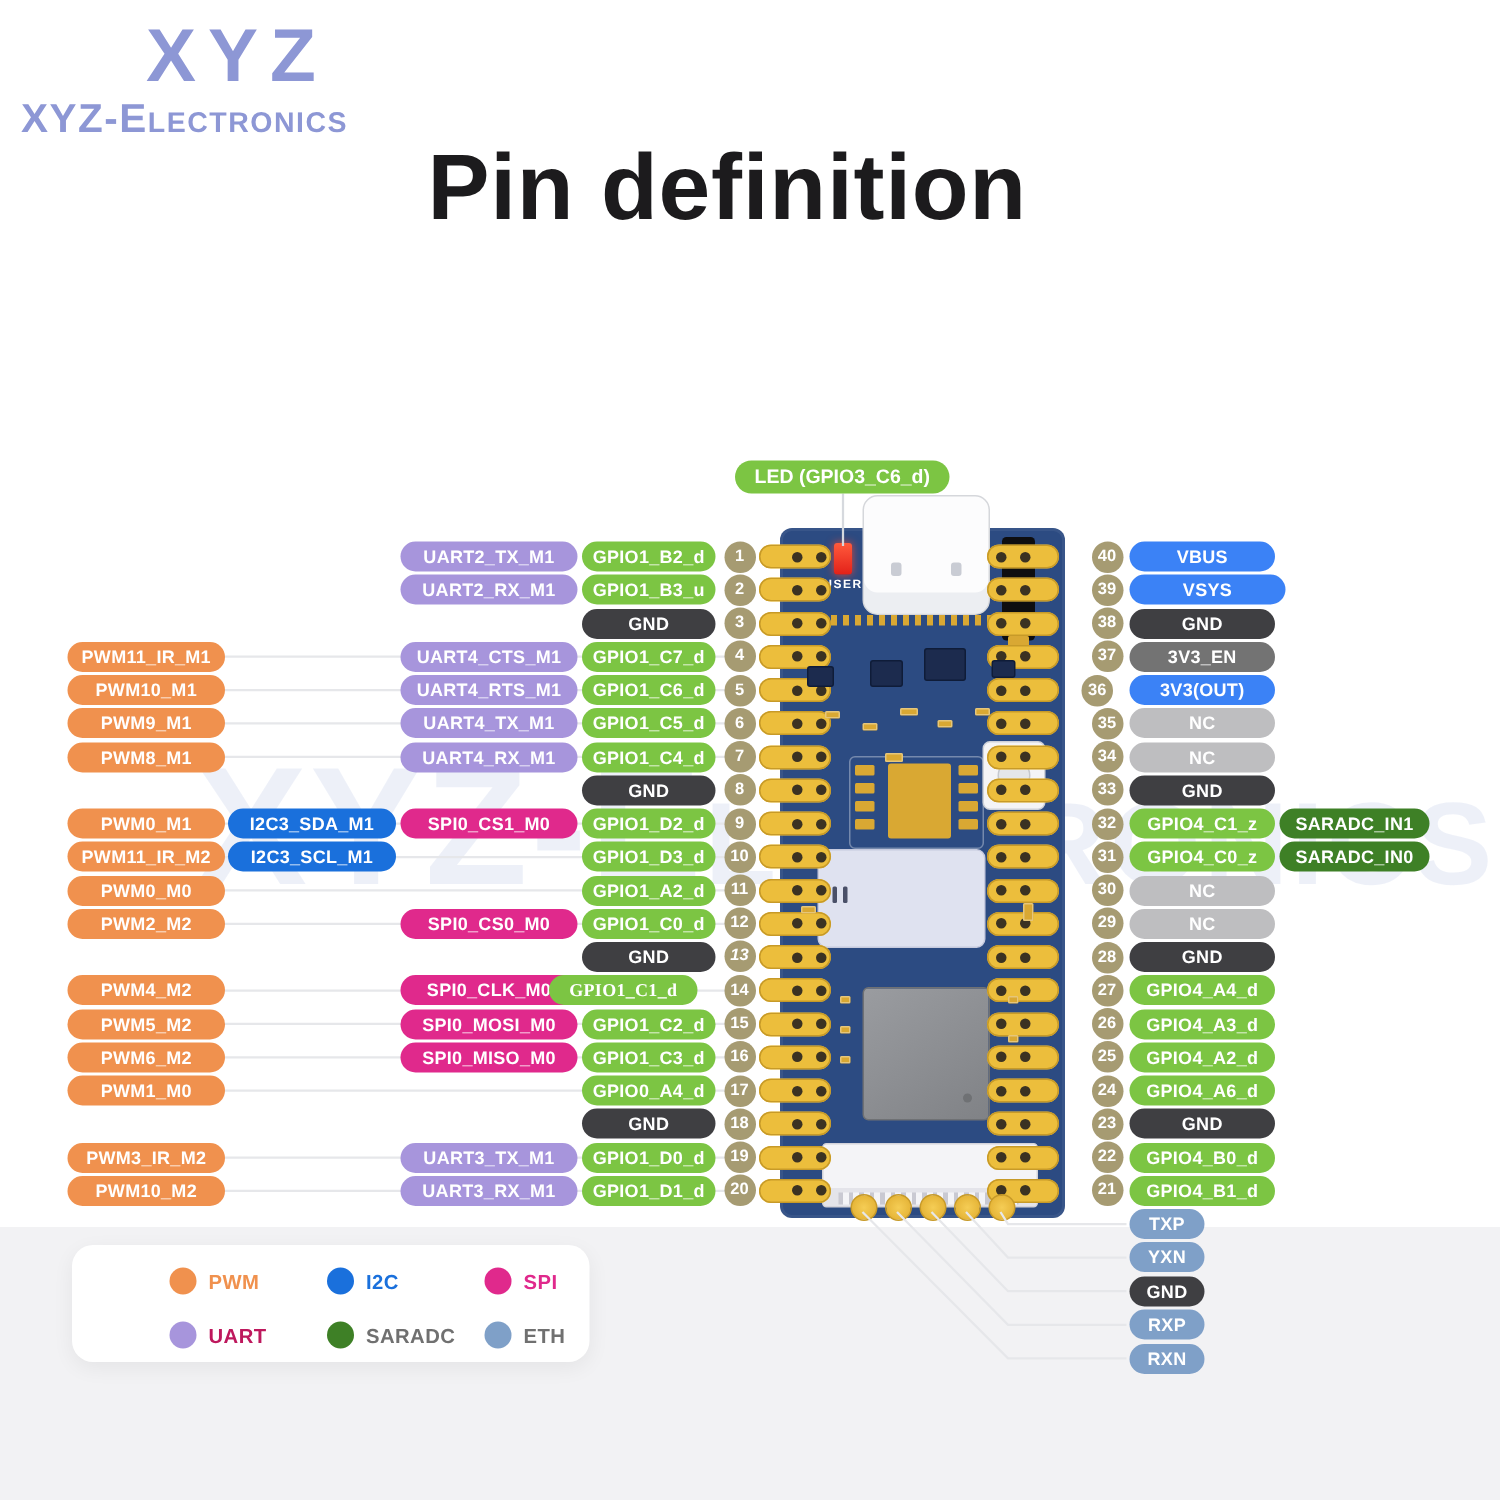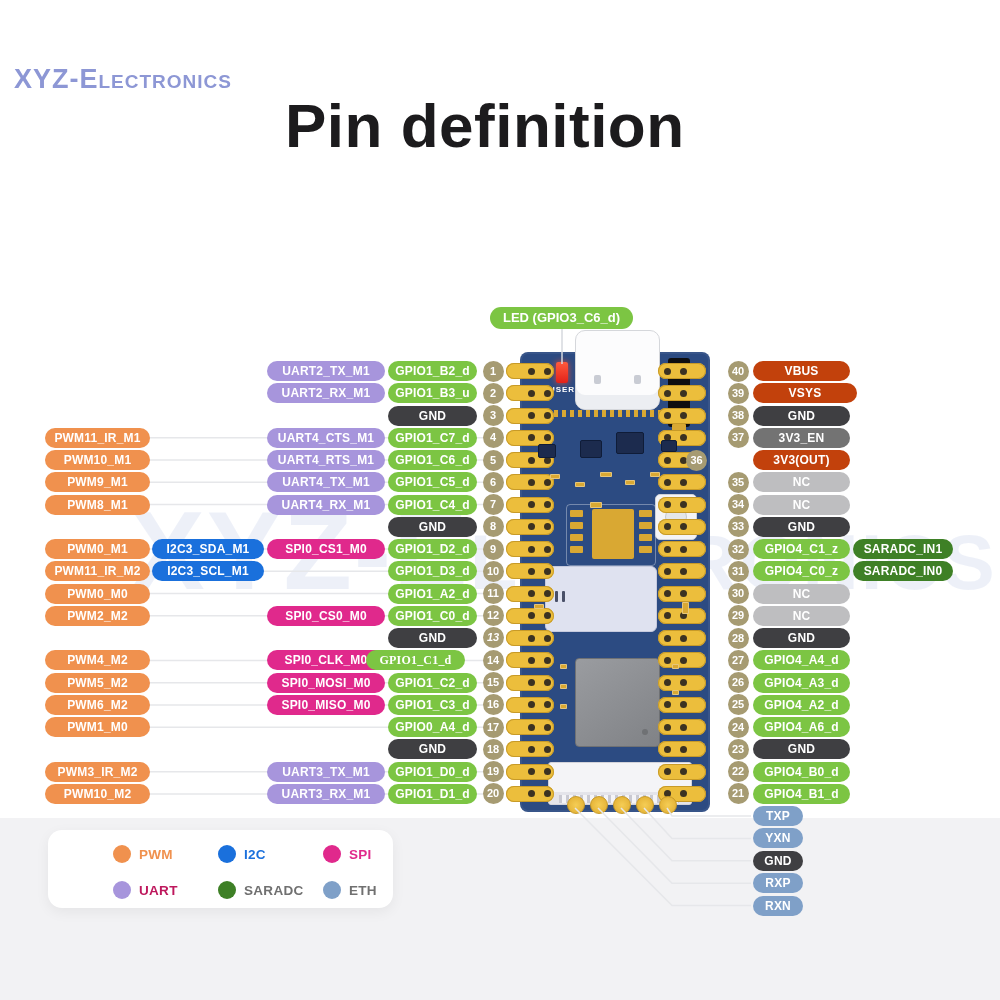--- a/index.html
+++ b/index.html
@@ -18,21 +18,21 @@
              font-variant:small-caps;color:#8d97d5;z-index:2;}
   #page-title{position:absolute;left:285px;top:90px;font-weight:700;font-size:62px;letter-spacing:0.5px;
               color:#1c1b1d;z-index:2;}
   
   #led-callout{position:absolute;left:490px;top:307px;width:143px;height:22px;border-radius:11px;background:#7cc543;
                color:#fff;font-weight:700;font-size:13px;line-height:22px;text-align:center;z-index:6;}
   
   .pill{position:absolute;height:20px;border-radius:10px;color:#fff;font-weight:700;font-size:12px;
         line-height:20px;text-align:center;letter-spacing:0.2px;white-space:nowrap;}
   .pwm{background:#f0914e}.i2c{background:#1a70dc}.uart{background:#a795dc}.spi{background:#e0298c}
-  .gpio{background:#7cc543}.gnd{background:#3f3f42}.nc{background:#bebec0}.power{background:#c2410c}
+  .gpio{background:#7cc543}.gnd{background:#3f3f42}.nc{background:#bebec0}.power{background:#3b82f6}
   .pink{background:#737373}.saradc{background:#3e8026}.eth{background:#7fa0c8}
   .pincircle{position:absolute;width:21px;height:21px;border-radius:50%;background:#a69b72;color:#fff;
              font-weight:700;font-size:11px;line-height:21px;text-align:center;}
   
   #board{position:absolute;left:520px;top:352px;width:190px;height:460px;background:#2c4b82;border-radius:8px;
          box-shadow:inset 0 0 0 2px rgba(255,255,255,0.06);z-index:3;}
   .pad-strip{position:absolute;width:48px;height:16px;background:#ecbe3c;border-radius:8px;box-shadow:0 0 0 1px #c79a28 inset;}
   .hole{position:absolute;top:4.5px;width:7px;height:7px;border-radius:50%;background:#3b3222;}
   #usb{position:absolute;left:55px;top:-22px;width:83px;height:78px;background:#fcfcfd;border:1px solid #d5d7db;
        border-radius:10px;box-shadow:inset 0 -14px 0 #eceef2;}
@@ -72,20 +72,21 @@
   .legend-dot{width:18px;height:18px;border-radius:50%;display:inline-block;}
   .legend-label{margin-left:8px;font-weight:700;font-size:13.5px;letter-spacing:0.3px;}
 </style>
 </head>
 <body>
 
 <div id="canvas">
   <div id="footer-bg"></div>
   <div id="watermark">XYZ-Electronics</div>
 
+  <div id="brand">XYZ</div>
   <div id="brand-sub">XYZ-Electronics</div>
   <div id="page-title">Pin definition</div>
 
   <div id="board">
     <div id="usb">
       <span class="usb-dot" style="left:18px"></span>
       <span class="usb-dot" style="left:58px"></span>
     </div>
     <div id="led"></div>
     <div id="user-label">USER</div>
@@ -396,21 +397,21 @@
       <div class="pill gpio" style="left: 388px; width: 89px; top: 783.94px;">GPIO1_D1_d</div>
       <div class="pincircle" style="left: 482.5px; top: 783.44px;">20</div>
       <div class="pincircle" style="left: 727.5px; top: 360.5px;">40</div>
       <div class="pill power" style="left: 753px; width: 97px; top: 361px;">VBUS</div>
       <div class="pincircle" style="left: 727.5px; top: 382.76px;">39</div>
       <div class="pill power" style="left: 753px; width: 104px; top: 383.26px;">VSYS</div>
       <div class="pincircle" style="left: 727.5px; top: 405.02px;">38</div>
       <div class="pill gnd" style="left: 753px; width: 97px; top: 405.52px;">GND</div>
       <div class="pincircle" style="left: 727.5px; top: 427.28px;">37</div>
       <div class="pill pink" style="left: 753px; width: 97px; top: 427.78px;">3V3_EN</div>
-      <div class="pincircle" style="left: 686px; top: 449.54px;">36</div>
+      <div class="pincircle" style="left: 721px; top: 449.54px;">36</div>
       <div class="pill power" style="left: 753px; width: 97px; top: 450.04px;">3V3(OUT)</div>
       <div class="pincircle" style="left: 727.5px; top: 471.8px;">35</div>
       <div class="pill nc" style="left: 753px; width: 97px; top: 472.3px;">NC</div>
       <div class="pincircle" style="left: 727.5px; top: 494.06px;">34</div>
       <div class="pill nc" style="left: 753px; width: 97px; top: 494.56px;">NC</div>
       <div class="pincircle" style="left: 727.5px; top: 516.32px;">33</div>
       <div class="pill gnd" style="left: 753px; width: 97px; top: 516.82px;">GND</div>
       <div class="pincircle" style="left: 727.5px; top: 538.58px;">32</div>
       <div class="pill gpio" style="left: 753px; width: 97px; top: 539.08px;">GPIO4_C1_z</div>
       <div class="pill saradc" style="left: 853px; width: 100px; top: 539.08px;">SARADC_IN1</div>

